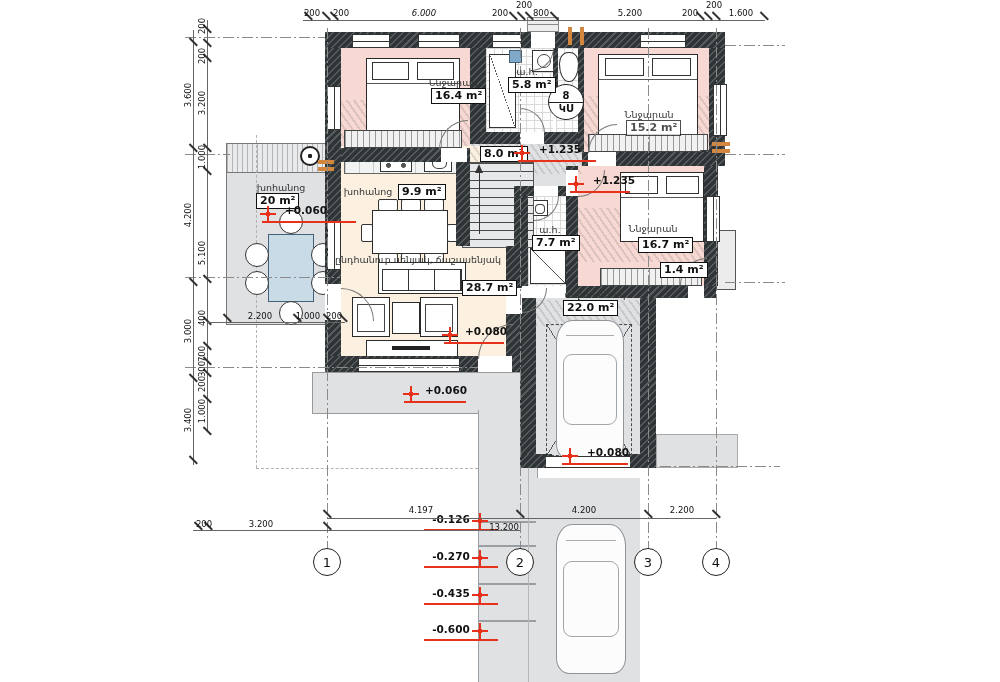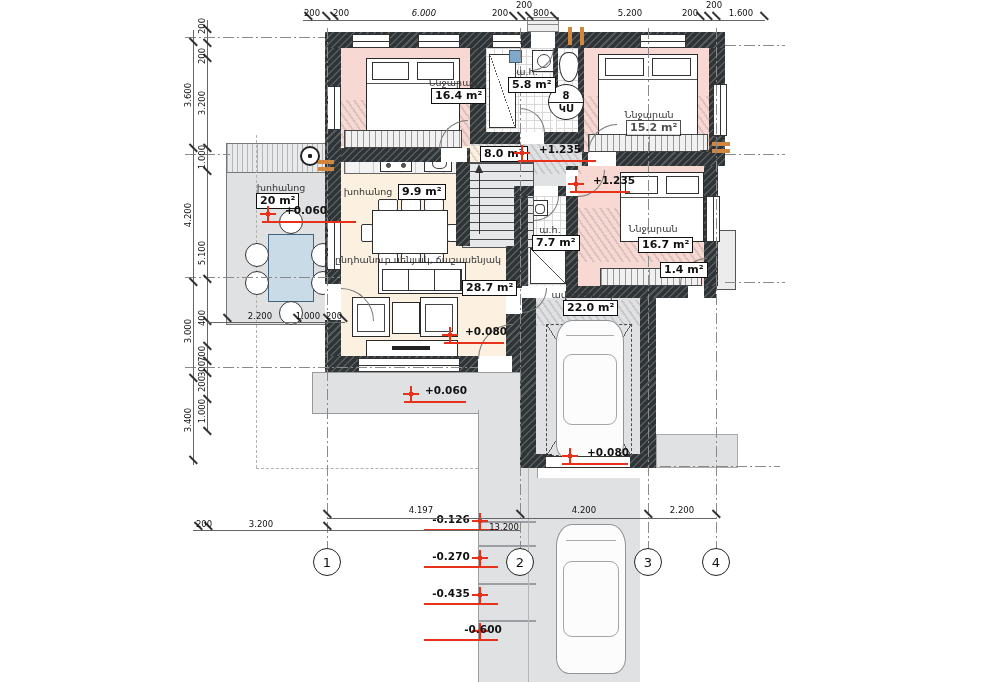--- a/index.html
+++ b/index.html
@@ -296,21 +296,21 @@
   <div class="abs abox" style="left:256px;top:193px;">20 m²</div>
   <div class="abs rname" style="left:368px;top:186px;">խոհանոց</div>
   <div class="abs abox" style="left:398px;top:184px;">9.9 m²</div>
   <div class="abs rname" style="left:550px;top:224px;">ա.հ.</div>
   <div class="abs abox" style="left:532px;top:235px;">7.7 m²</div>
   <div class="abs rname" style="left:653px;top:223px;">Ննջարան</div>
   <div class="abs abox" style="left:638px;top:237px;">16.7 m²</div>
   <div class="abs abox" style="left:660px;top:262px;">1.4 m²</div>
   <div class="abs rname" style="left:418px;top:254px;">ընդհանուր սենյակ, ճաշասենյակ</div>
   <div class="abs abox" style="left:462px;top:280px;">28.7 m²</div>
-  <div class="abs rname" style="left:582px;top:289px;">ավտոտնակ</div>
+  <div class="abs rname" style="left:595px;top:289px;">ավտոտնակ</div>
   <div class="abs abox" style="left:563px;top:300px;">22.0 m²</div>
 
   <div class="abs eline" style="left:518px;top:160px;width:78px;"></div>
   <div class="abs emk" style="left:517px;top:148px;"></div>
   <div class="abs etext" style="left:560px;top:143px;">+1.235</div>
   <div class="abs eline" style="left:570px;top:191px;width:60px;"></div>
   <div class="abs emk" style="left:571px;top:179px;"></div>
   <div class="abs etext" style="left:614px;top:174px;">+1.235</div>
   <div class="abs eline" style="left:262px;top:221px;width:94px;"></div>
   <div class="abs emk" style="left:263px;top:209px;"></div>
@@ -329,21 +329,21 @@
   <div class="abs emk" style="left:475px;top:516px;"></div>
   <div class="abs etext" style="left:451px;top:513px;">-0.126</div>
   <div class="abs eline" style="left:424px;top:566px;width:74px;"></div>
   <div class="abs emk" style="left:475px;top:553px;"></div>
   <div class="abs etext" style="left:451px;top:550px;">-0.270</div>
   <div class="abs eline" style="left:424px;top:603px;width:74px;"></div>
   <div class="abs emk" style="left:475px;top:590px;"></div>
   <div class="abs etext" style="left:451px;top:587px;">-0.435</div>
   <div class="abs eline" style="left:424px;top:639px;width:74px;"></div>
   <div class="abs emk" style="left:475px;top:626px;"></div>
-  <div class="abs etext" style="left:451px;top:623px;margin-left:32px;">-0.600</div>
+  <div class="abs etext" style="left:451px;top:623px;">-0.600</div>
 
   <div class="abs ln" style="left:303px;top:20px;width:462px;height:1px;"></div>
   <div class="abs tk" style="left:303px;top:15px;"></div>
   <div class="abs tk" style="left:321px;top:15px;"></div>
   <div class="abs tk" style="left:329px;top:15px;"></div>
   <div class="abs tk" style="left:508px;top:15px;"></div>
   <div class="abs tk" style="left:516px;top:15px;"></div>
   <div class="abs tk" style="left:524px;top:15px;"></div>
   <div class="abs tk" style="left:549px;top:15px;"></div>
   <div class="abs tk" style="left:695px;top:15px;"></div>

